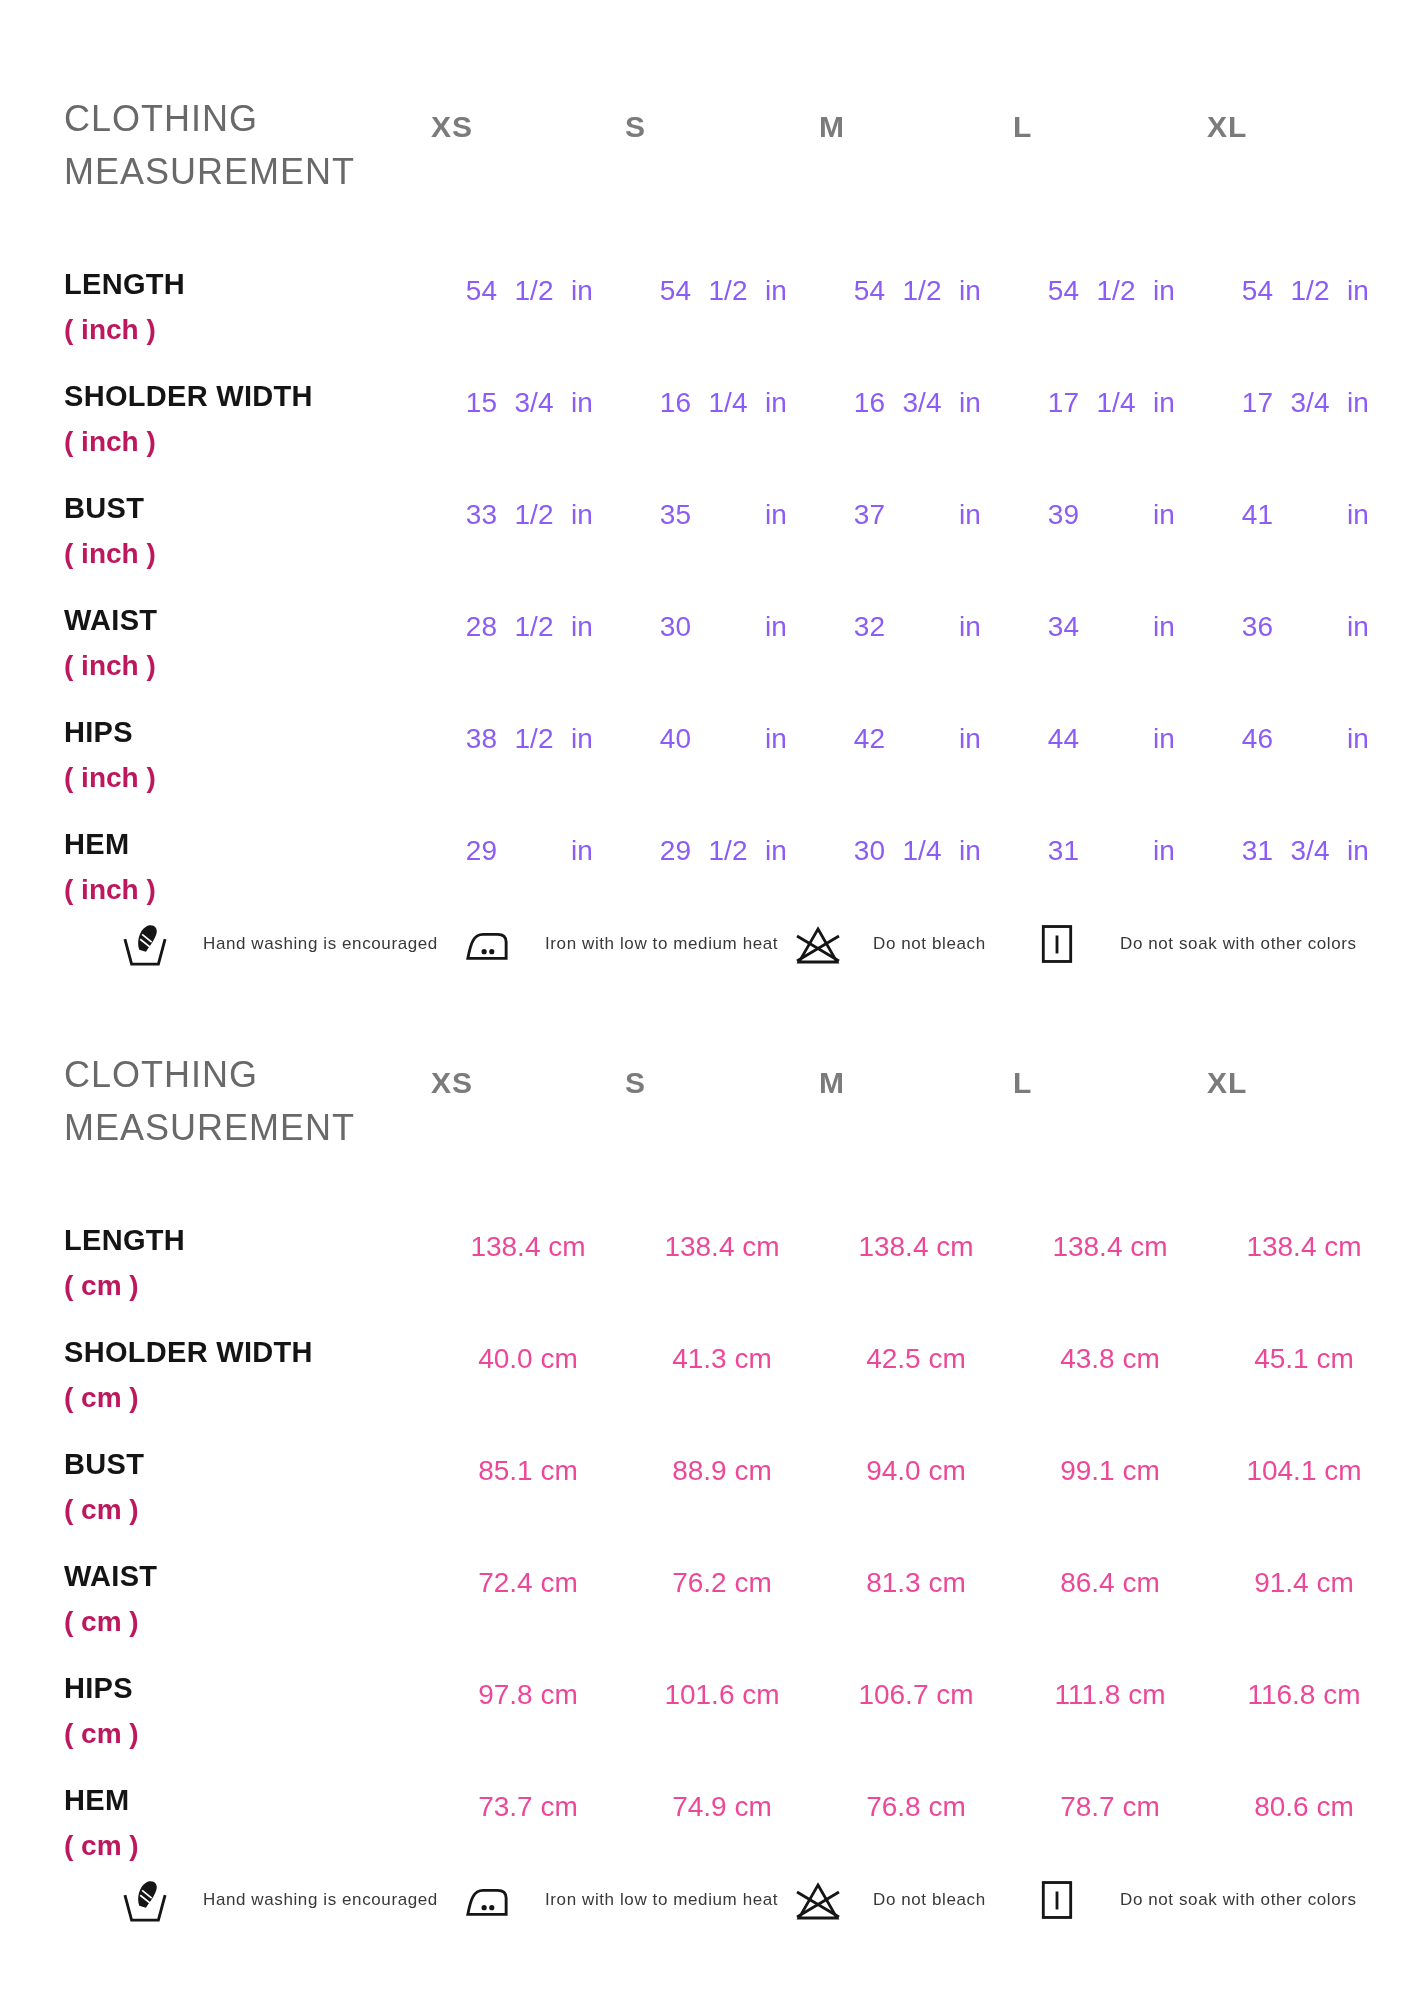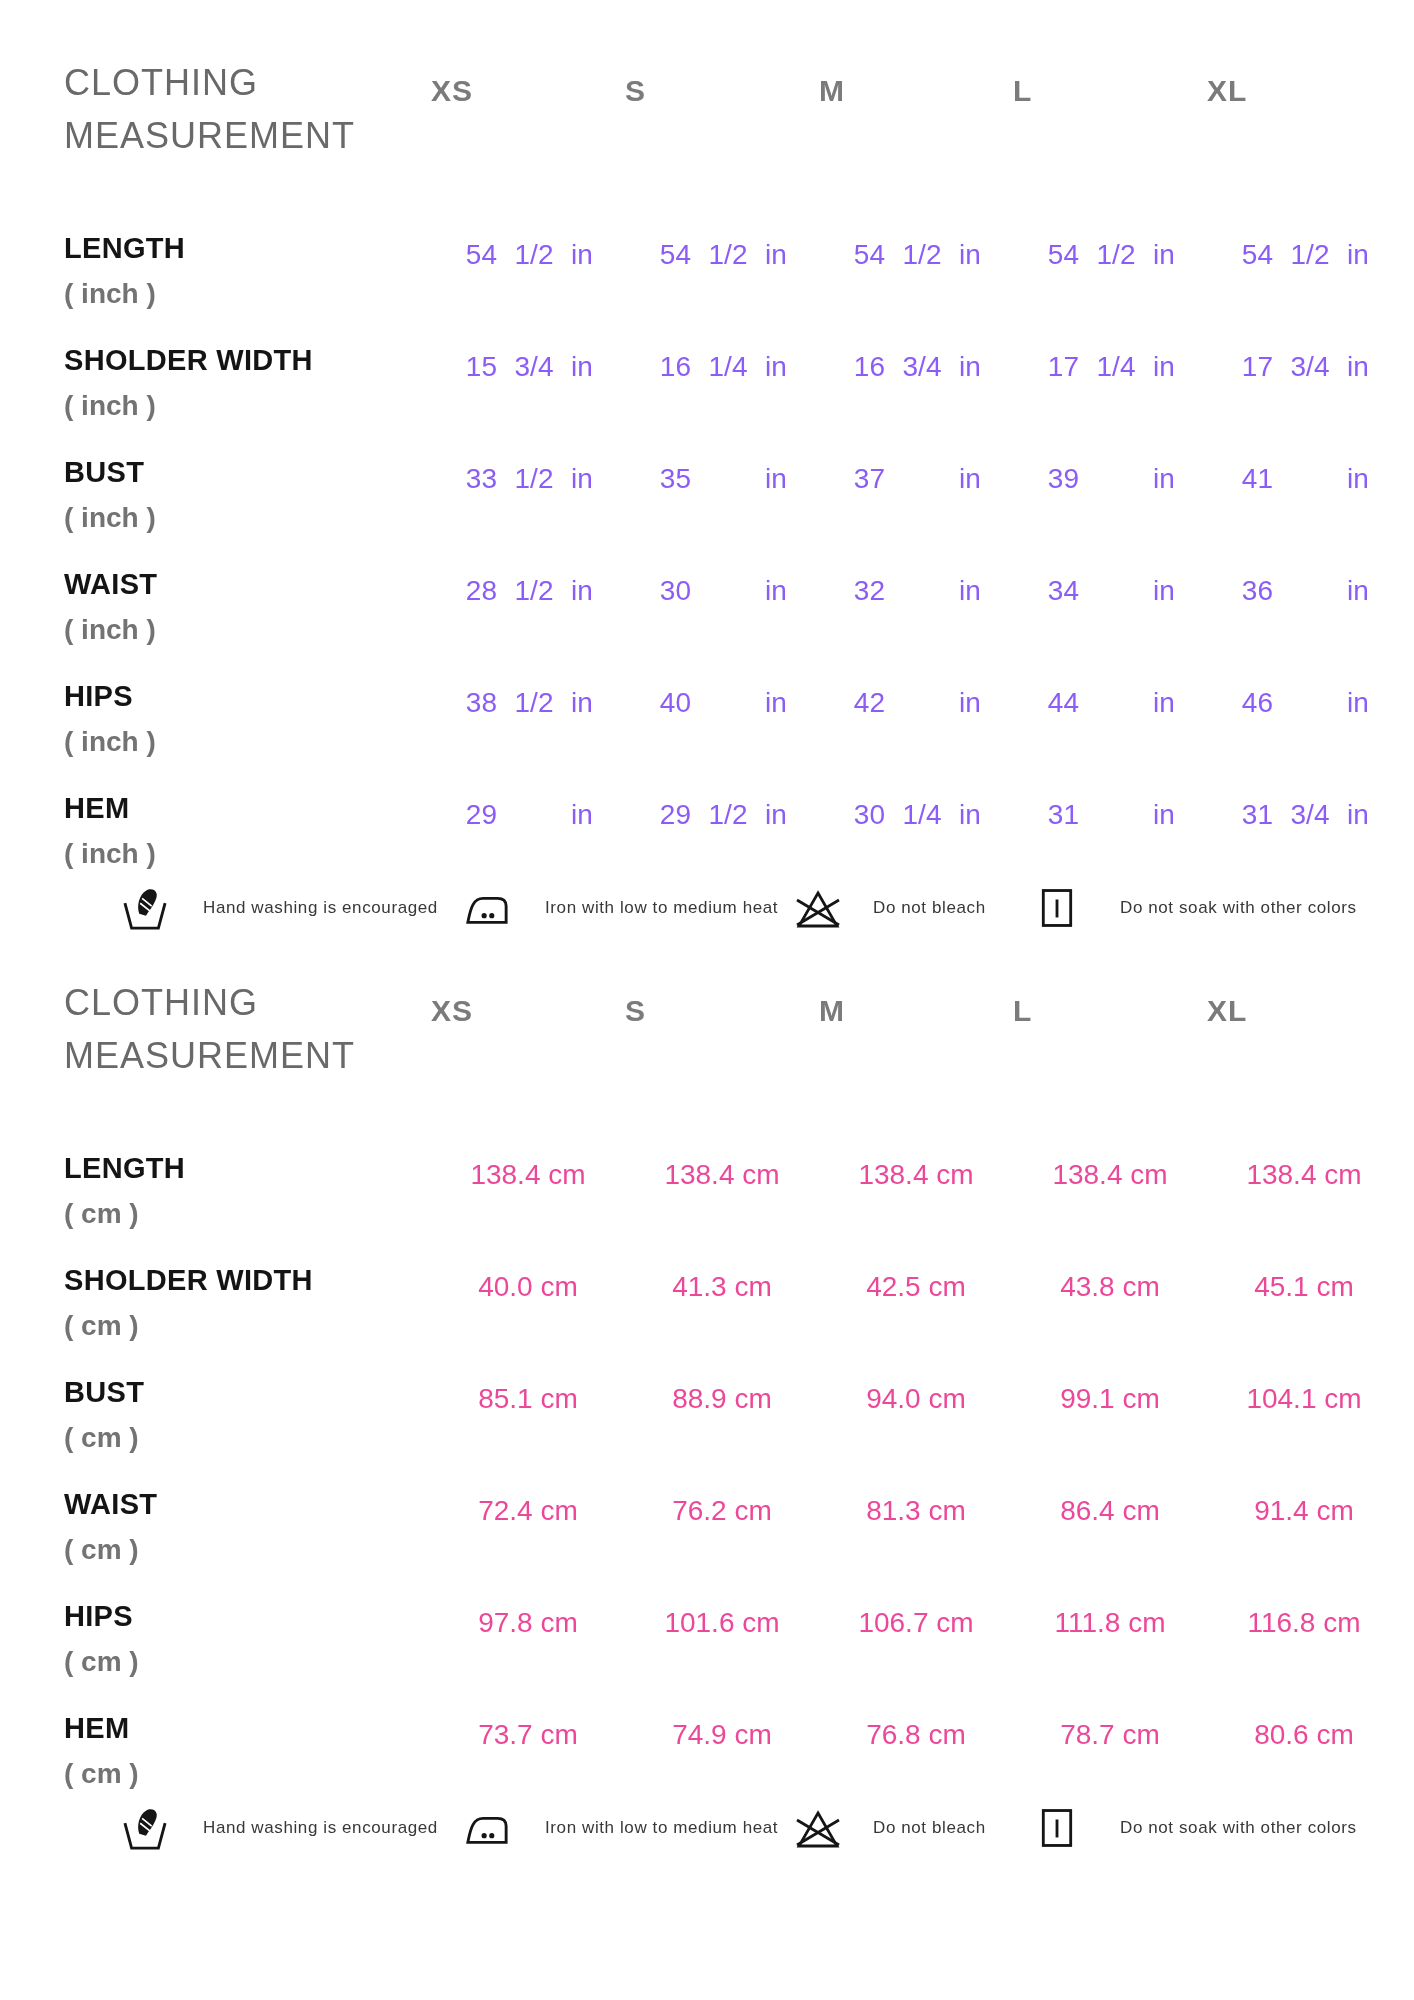--- a/index.html
+++ b/index.html
@@ -6,36 +6,36 @@
   body { font-family: "Liberation Sans", "DejaVu Sans", sans-serif; color:#1c1c1c; }
   .sheet { position:relative; width:1414px; height:2000px; background:#fff; overflow:hidden; }
 
   .size-table { padding-left:64px; padding-top:56px; }
   .size-table + .size-table { padding-top:40px; }
 
   .head-row, .m-row {
     display:grid;
     grid-template-columns: 367px repeat(5, 194px);
   }
-  .head-row { height:100px; align-items:start; }
+  .head-row { height:100px; align-items:start;margin-top:36px; }
 
   .table-title {
     font-size:36px; line-height:53px; color:#696969;
     letter-spacing:1px; font-weight:400;
   }
   .size-head {
     text-align:left; padding-top:18px;
     font-size:30px; font-weight:bold; color:#7b7b7b; letter-spacing:1px;
   }
 
   .rows { margin-top:36px; }
   .m-row { height:112px; align-items:center; }
 
   .row-label { font-size:29px; font-weight:bold; color:#141414; line-height:46px; letter-spacing:0.3px;margin-top:33px; }
-  .row-sublabel { font-size:28px; font-weight:bold; color:#737373; line-height:46px; }
+  .row-sublabel { font-size:28px; font-weight:bold; color:#be185d; line-height:46px; }
 
   .cell-split {
     display:grid; grid-template-columns:52px 50px 40px; column-gap:12px;
     justify-content:center; font-size:28px; color:#8b5cf6;
   }
   .v-num  { text-align:right; }
   .v-frac { text-align:center; }
   .v-unit { text-align:left; }
   .cell-plain { text-align:center; font-size:28px; color:#ec4899; }
 

